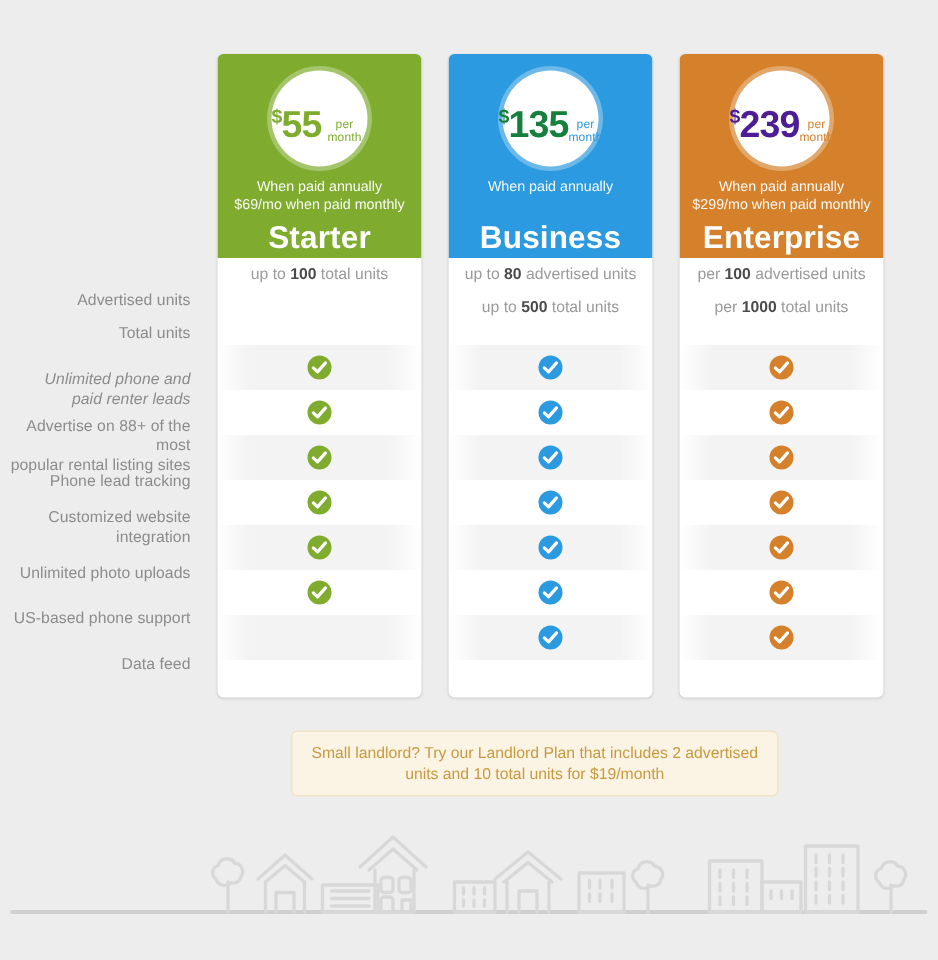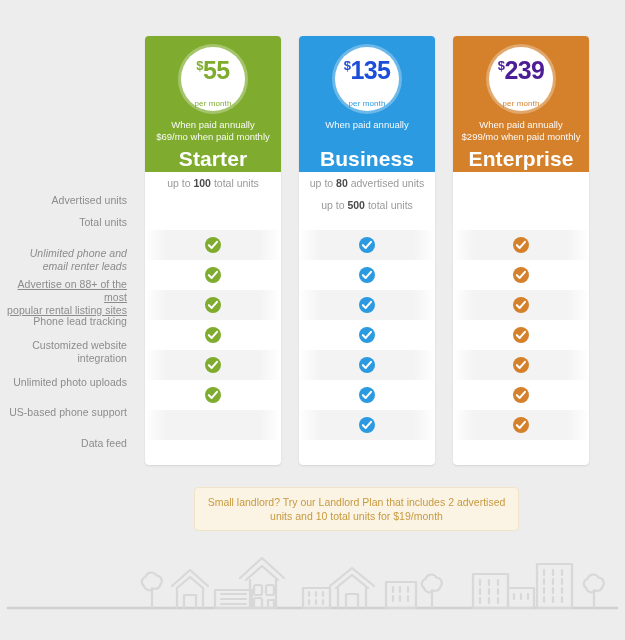--- a/index.html
+++ b/index.html
@@ -71,21 +71,21 @@
     position: absolute;
     left: 50%;
     top: 11px;
     transform: translateX(-50%);
     width: 64px;
     height: 64px;
     border-radius: 50%;
     background: #ffffff;
     box-shadow: 0 0 0 3px rgba(255,255,255,0.30);
     display: flex;
-    flex-direction: column;
+    flex-direction: row;
     align-items: center;
     justify-content: center;
   }
   .badge-price {
     font-size: 25px;
     font-weight: bold;
     line-height: 25px;
     letter-spacing: -0.6px;
     margin-top: 3px;
   }
@@ -202,23 +202,23 @@
 
   <div class="label-col">
     <div class="feat-label" style="top:194px;">
       <span>Advertised units</span>
     </div>
     <div class="feat-label" style="top:216px;">
       <span>Total units</span>
     </div>
     <div class="feat-label" style="top:247px;font-style:italic;">
       <span>Unlimited phone and</span><br>
-      <span>email renter leads</span>
-    </div>
-    <div class="feat-label" style="top:278px;text-decoration:underline;">
+      <span>paid renter leads</span>
+    </div>
+    <div class="feat-label" style="top:278px;">
       <span>Advertise on 88+ of the most</span><br>
       <span>popular rental listing sites</span>
     </div>
     <div class="feat-label" style="top:339px;">
       <span>Customized website</span><br>
       <span>integration</span>
     </div>
     <div class="feat-label" style="top:315px;">
       <span>Phone lead tracking</span>
     </div>
@@ -285,21 +285,21 @@
               <path d="M4.4 8.7 L7.2 11.4 L12.5 5.4" fill="none" stroke="#ffffff" stroke-width="2.1" stroke-linecap="round" stroke-linejoin="round"></path>
             </svg></span>
         </div>
         <div class="check-row alt"></div>
       </div>
   </div>
 
   <div class="card c1">
     <div class="card-head" style="background: rgb(43, 154, 224);">
       <div class="badge">
-        <div class="badge-price" style="color: #1d4ed8;"><span class="cur">$</span><span>135</span></div>
+        <div class="badge-price" style="color: #15803d;"><span class="cur">$</span><span>135</span></div>
         <div class="badge-per" style="color: rgb(43, 154, 224);">per month</div>
       </div>
       <div class="annual">
         <div>When paid annually</div>
       </div>
       <div class="plan-name">Business</div>
     </div>
     <div class="units">
       <div class="unit-row"><span>up to </span><span class="n">80</span><span> advertised units</span></div>
       <div class="unit-row"><span>up to </span><span class="n">500</span><span> total units</span></div>
@@ -354,20 +354,24 @@
     <div class="card-head" style="background: rgb(213, 129, 44);">
       <div class="badge">
         <div class="badge-price" style="color: #4c1d95;"><span class="cur">$</span><span>239</span></div>
         <div class="badge-per" style="color: rgb(213, 129, 44);">per month</div>
       </div>
       <div class="annual">
         <div>When paid annually</div>
         <div>$299/mo when paid monthly</div>
       </div>
       <div class="plan-name">Enterprise</div>
+    </div>
+    <div class="units">
+      <div class="unit-row"><span>per </span><span class="n">100</span><span> advertised units</span></div>
+      <div class="unit-row"><span>per </span><span class="n">1000</span><span> total units</span></div>
     </div>
     <div class="checks">
         <div class="check-row alt">
           <span class="check"><svg width="17" height="17" viewBox="0 0 17 17">
               <circle cx="8.5" cy="8.5" r="8" fill="#d5812c"></circle>
               <path d="M4.4 8.7 L7.2 11.4 L12.5 5.4" fill="none" stroke="#ffffff" stroke-width="2.1" stroke-linecap="round" stroke-linejoin="round"></path>
             </svg></span>
         </div>
         <div class="check-row">
           <span class="check"><svg width="17" height="17" viewBox="0 0 17 17">

